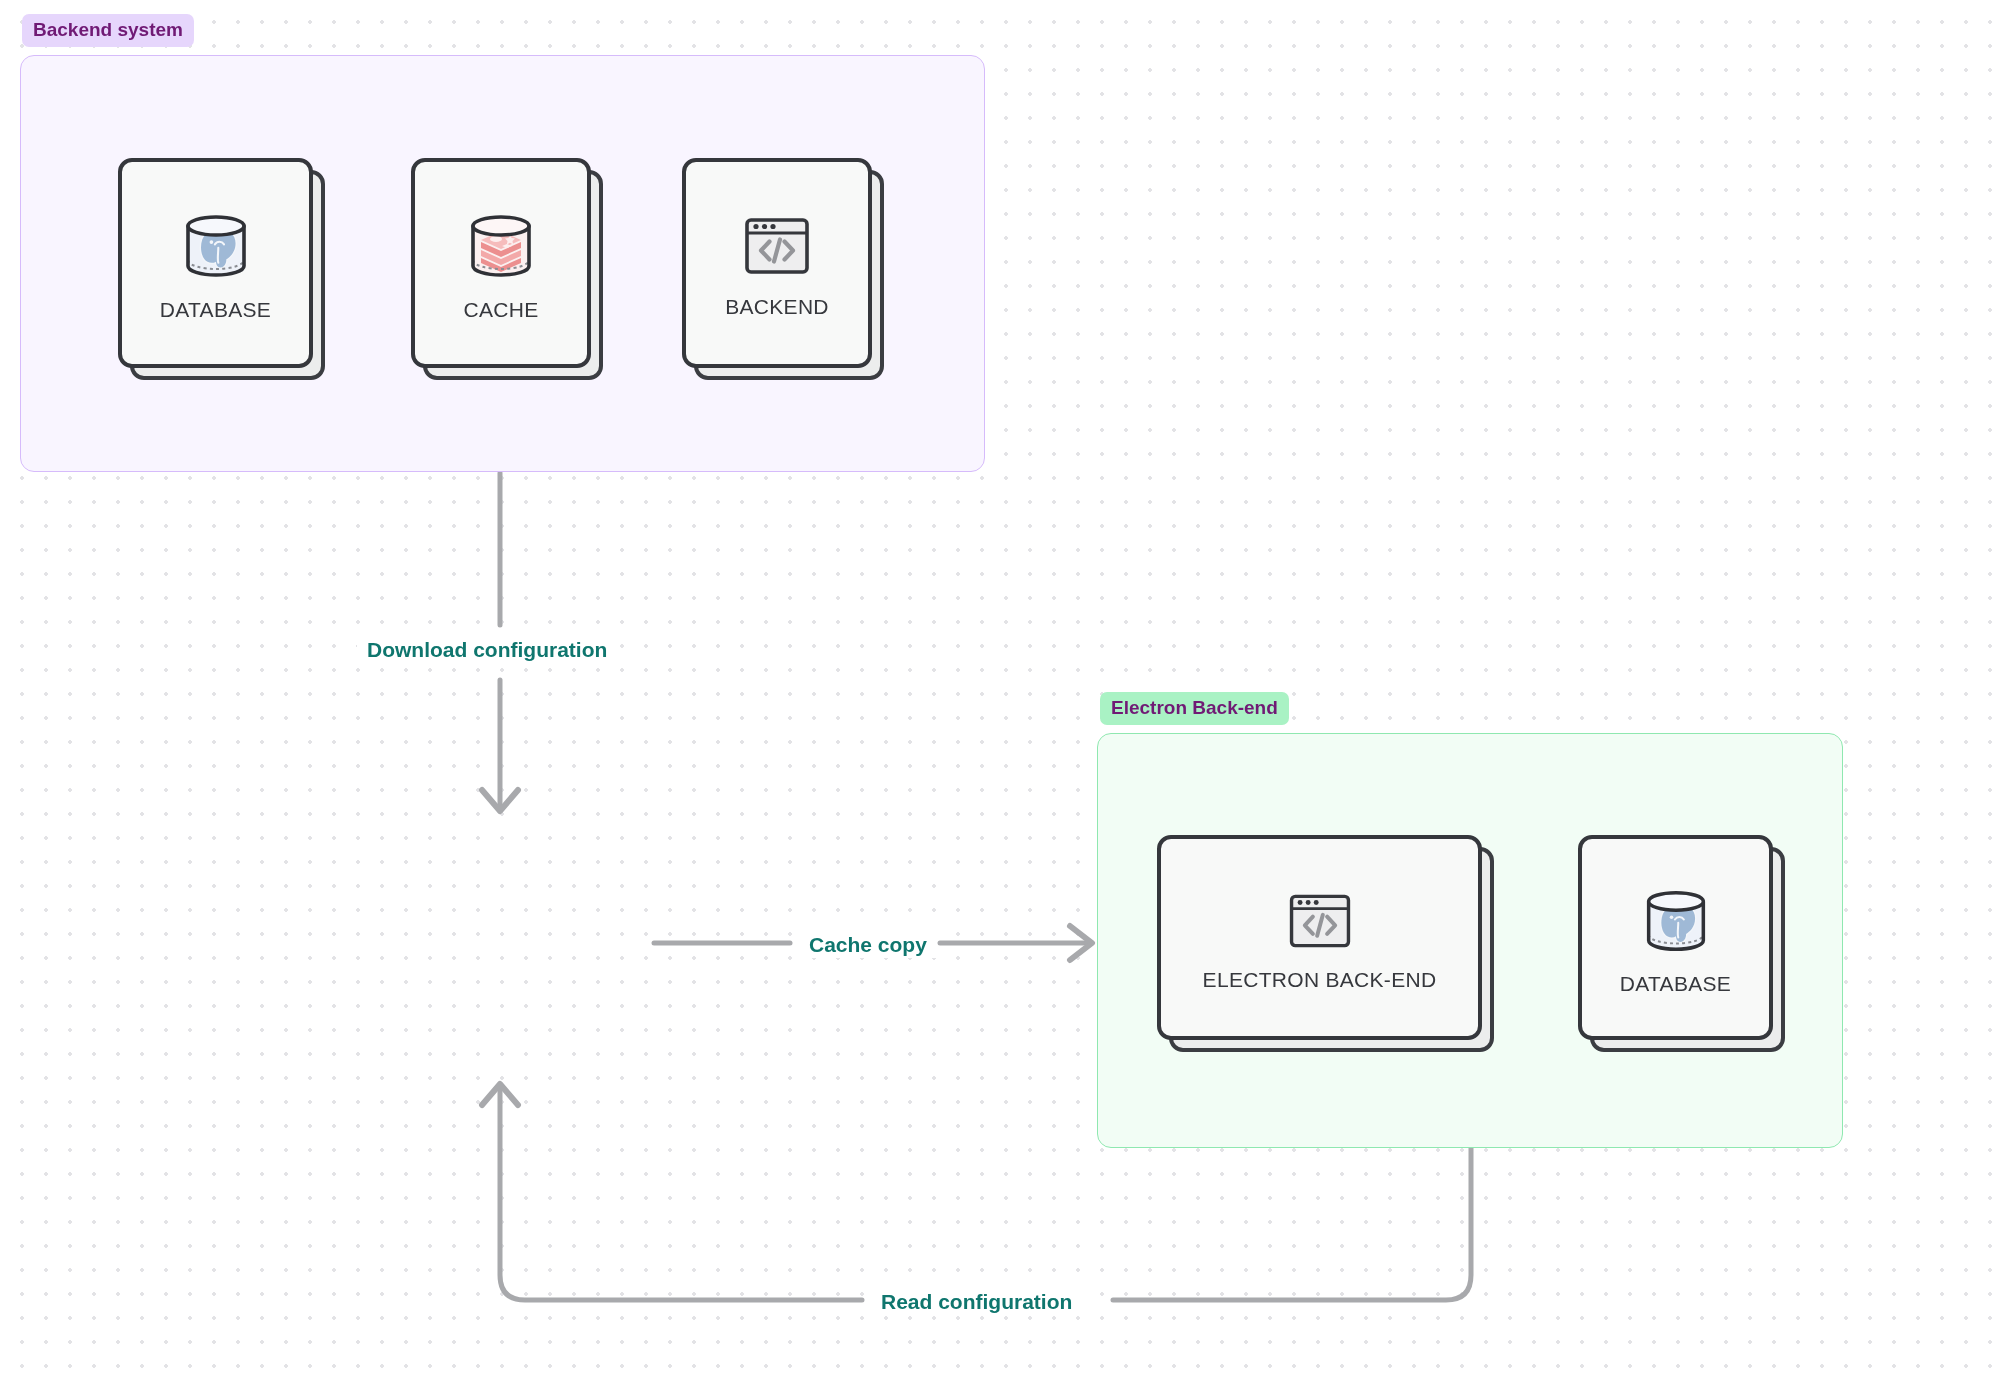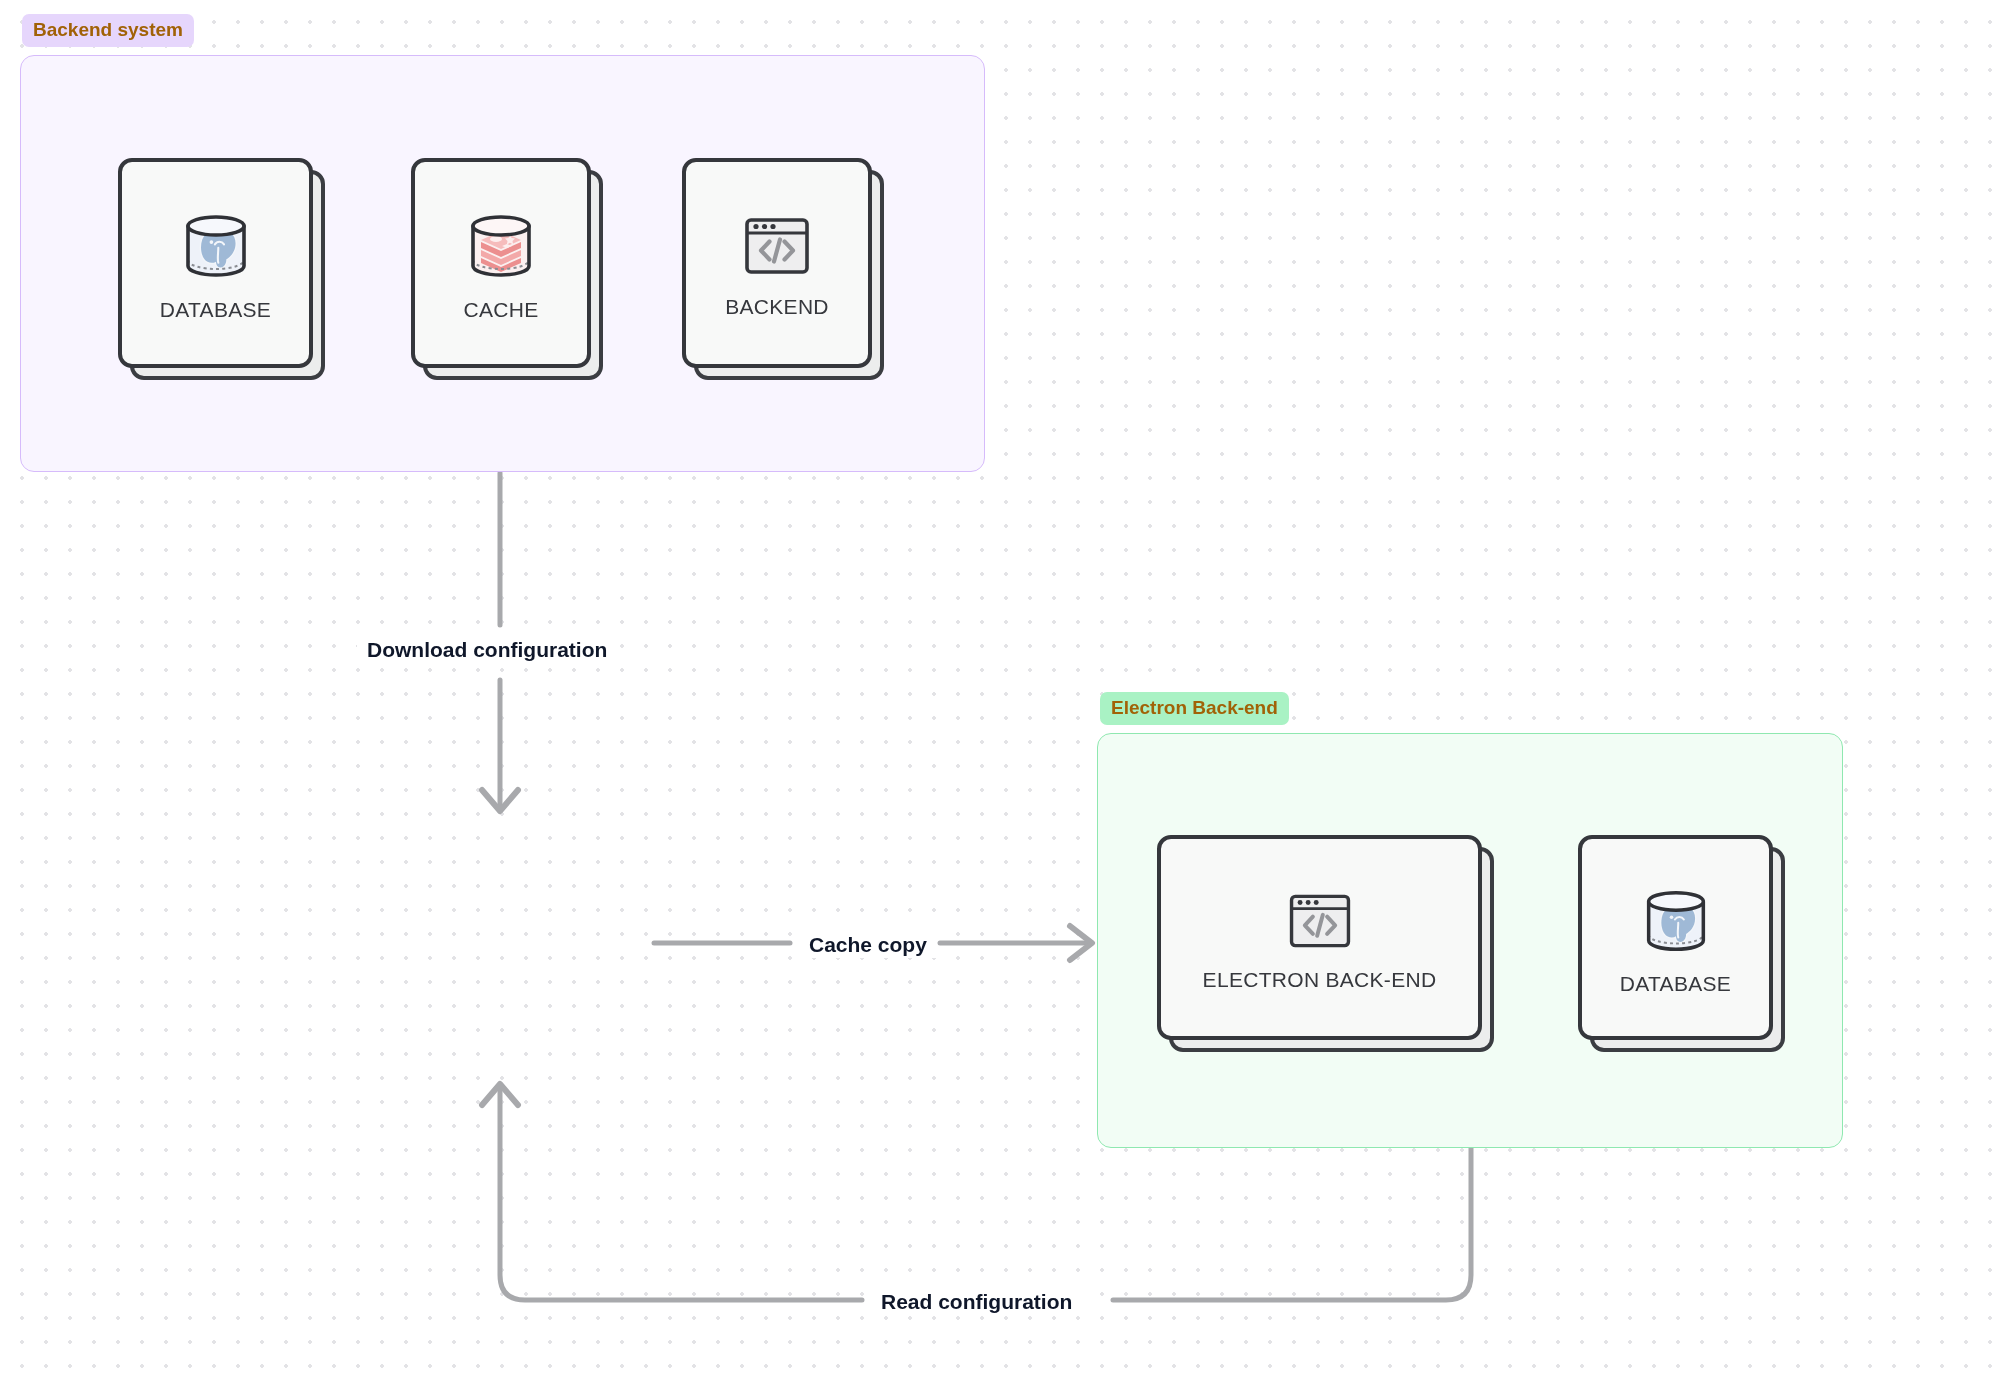--- a/index.html
+++ b/index.html
@@ -36,21 +36,21 @@
   }
   .group.green {
     background: #f2fdf5;
     border-color: #8fe8b0;
   }
 
   .group-label {
     position: absolute;
     font-size: 19px;
     font-weight: 700;
-    color: #a16207;
+    color: #701a75;
     padding: 5px 11px 6px 11px;
     border-radius: 7px;
     line-height: 1.15;
     white-space: nowrap;
   }
   .group-label.purple { background: #e6d6fc; }
   .group-label.green  { background: #a9f2c4; }
 
   
   .node {
@@ -100,21 +100,21 @@
     left: 0;
     top: 0;
     width: 2000px;
     height: 1378px;
     pointer-events: none;
   }
   .edge-label {
     position: absolute;
     font-size: 21px;
     font-weight: 700;
-    color: #0f172a;
+    color: #0f766e;
     white-space: nowrap;
     background: #ffffff;
     padding: 1px 10px;
     line-height: 1.2;
   }
 </style>
 </head>
 <body>
 
 <div id="canvas">

